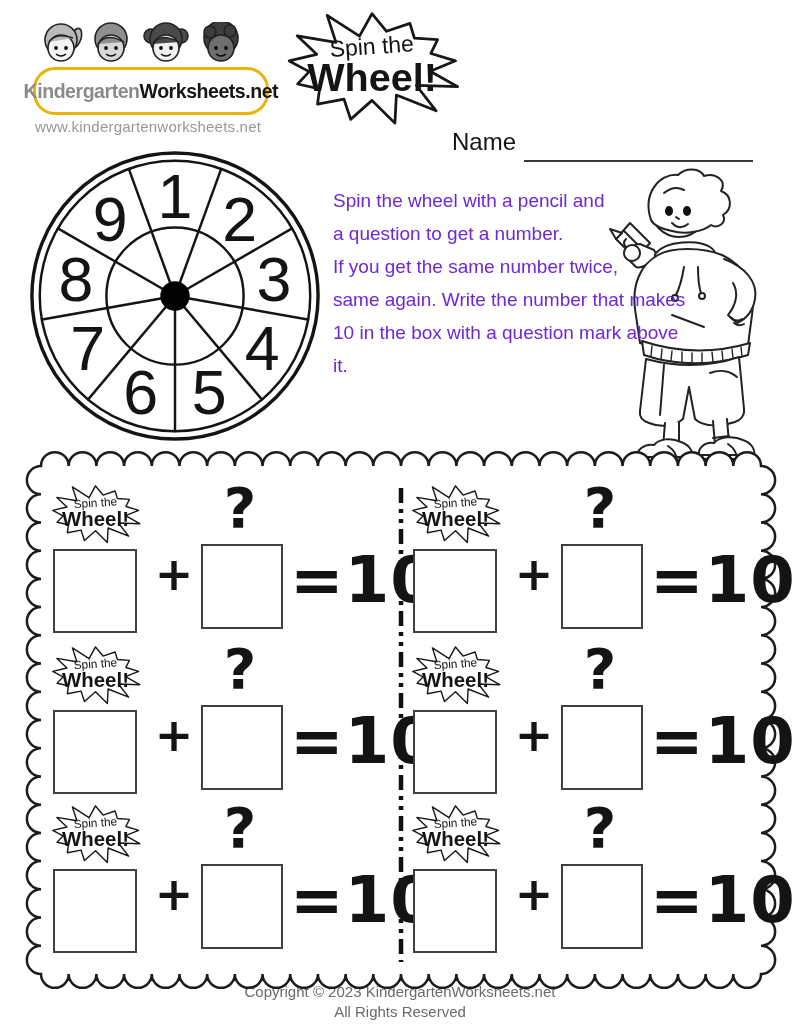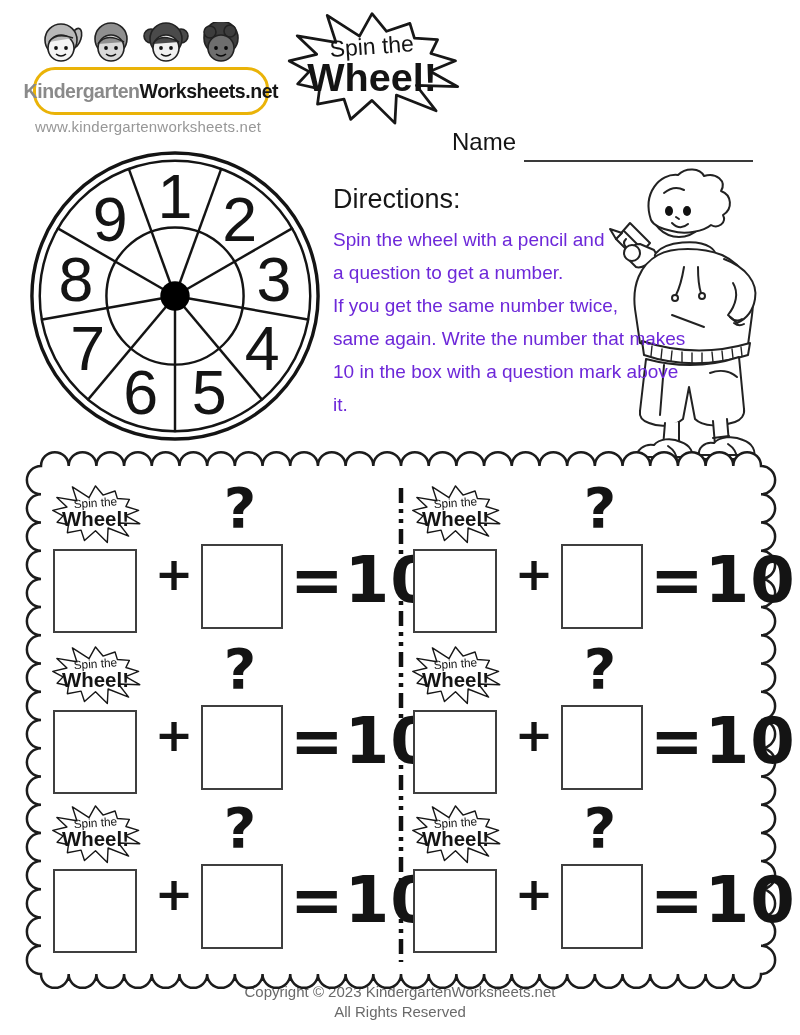--- a/index.html
+++ b/index.html
@@ -207,21 +207,20 @@
       <path d="M48,280 C38,278 30,286 31,292 L33,296 L85,296 C89,288 84,280 75,277 C65,272 53,274 48,280 Z"></path>
       <path d="M62,281 C68,285 71,290 71,296" fill="none"></path>
       <line x1="32" y1="292" x2="85" y2="292"></line>
       <path d="M108,278 C98,276 92,284 93,290 L95,294 L147,294 C151,286 146,278 137,275 C127,270 113,272 108,278 Z"></path>
       <path d="M122,279 C128,283 131,288 131,294" fill="none"></path>
       <line x1="94" y1="290" x2="147" y2="290"></line>
     </g>
   </svg>
 
   <div class="directions">
-    <h2>Directions:</h2>
     <div class="dline">Spin the wheel with a pencil and</div>
     <div class="dline">a question to get a number.</div>
     <div class="dline">If you get the same number twice,</div>
     <div class="dline">same again. Write the number that makes</div>
     <div class="dline">10 in the box with a question mark above</div>
     <div class="dline">it.</div>
   </div>
 
   <svg class="frame-svg" width="752" height="540" viewBox="0 0 752 540">
     <path class="scallop" fill="#ffffff" stroke="#1c1c1c" stroke-width="2.5" d="M 16 16 a 13.846153846153847 13.846153846153847 0 0 1 27.692307692307693 0 a 13.846153846153847 13.846153846153847 0 0 1 27.692307692307693 0 a 13.846153846153847 13.846153846153847 0 0 1 27.692307692307693 0 a 13.846153846153847 13.846153846153847 0 0 1 27.692307692307693 0 a 13.846153846153847 13.846153846153847 0 0 1 27.692307692307693 0 a 13.846153846153847 13.846153846153847 0 0 1 27.692307692307693 0 a 13.846153846153847 13.846153846153847 0 0 1 27.692307692307693 0 a 13.846153846153847 13.846153846153847 0 0 1 27.692307692307693 0 a 13.846153846153847 13.846153846153847 0 0 1 27.692307692307693 0 a 13.846153846153847 13.846153846153847 0 0 1 27.692307692307693 0 a 13.846153846153847 13.846153846153847 0 0 1 27.692307692307693 0 a 13.846153846153847 13.846153846153847 0 0 1 27.692307692307693 0 a 13.846153846153847 13.846153846153847 0 0 1 27.692307692307693 0 a 13.846153846153847 13.846153846153847 0 0 1 27.692307692307693 0 a 13.846153846153847 13.846153846153847 0 0 1 27.692307692307693 0 a 13.846153846153847 13.846153846153847 0 0 1 27.692307692307693 0 a 13.846153846153847 13.846153846153847 0 0 1 27.692307692307693 0 a 13.846153846153847 13.846153846153847 0 0 1 27.692307692307693 0 a 13.846153846153847 13.846153846153847 0 0 1 27.692307692307693 0 a 13.846153846153847 13.846153846153847 0 0 1 27.692307692307693 0 a 13.846153846153847 13.846153846153847 0 0 1 27.692307692307693 0 a 13.846153846153847 13.846153846153847 0 0 1 27.692307692307693 0 a 13.846153846153847 13.846153846153847 0 0 1 27.692307692307693 0 a 13.846153846153847 13.846153846153847 0 0 1 27.692307692307693 0 a 13.846153846153847 13.846153846153847 0 0 1 27.692307692307693 0 a 13.846153846153847 13.846153846153847 0 0 1 27.692307692307693 0 a 14.11111111111111 14.11111111111111 0 0 1 0 28.22222222222222 a 14.11111111111111 14.11111111111111 0 0 1 0 28.22222222222222 a 14.11111111111111 14.11111111111111 0 0 1 0 28.22222222222222 a 14.11111111111111 14.11111111111111 0 0 1 0 28.22222222222222 a 14.11111111111111 14.11111111111111 0 0 1 0 28.22222222222222 a 14.11111111111111 14.11111111111111 0 0 1 0 28.22222222222222 a 14.11111111111111 14.11111111111111 0 0 1 0 28.22222222222222 a 14.11111111111111 14.11111111111111 0 0 1 0 28.22222222222222 a 14.11111111111111 14.11111111111111 0 0 1 0 28.22222222222222 a 14.11111111111111 14.11111111111111 0 0 1 0 28.22222222222222 a 14.11111111111111 14.11111111111111 0 0 1 0 28.22222222222222 a 14.11111111111111 14.11111111111111 0 0 1 0 28.22222222222222 a 14.11111111111111 14.11111111111111 0 0 1 0 28.22222222222222 a 14.11111111111111 14.11111111111111 0 0 1 0 28.22222222222222 a 14.11111111111111 14.11111111111111 0 0 1 0 28.22222222222222 a 14.11111111111111 14.11111111111111 0 0 1 0 28.22222222222222 a 14.11111111111111 14.11111111111111 0 0 1 0 28.22222222222222 a 14.11111111111111 14.11111111111111 0 0 1 0 28.22222222222222 a 13.846153846153847 13.846153846153847 0 0 1 -27.692307692307693 0 a 13.846153846153847 13.846153846153847 0 0 1 -27.692307692307693 0 a 13.846153846153847 13.846153846153847 0 0 1 -27.692307692307693 0 a 13.846153846153847 13.846153846153847 0 0 1 -27.692307692307693 0 a 13.846153846153847 13.846153846153847 0 0 1 -27.692307692307693 0 a 13.846153846153847 13.846153846153847 0 0 1 -27.692307692307693 0 a 13.846153846153847 13.846153846153847 0 0 1 -27.692307692307693 0 a 13.846153846153847 13.846153846153847 0 0 1 -27.692307692307693 0 a 13.846153846153847 13.846153846153847 0 0 1 -27.692307692307693 0 a 13.846153846153847 13.846153846153847 0 0 1 -27.692307692307693 0 a 13.846153846153847 13.846153846153847 0 0 1 -27.692307692307693 0 a 13.846153846153847 13.846153846153847 0 0 1 -27.692307692307693 0 a 13.846153846153847 13.846153846153847 0 0 1 -27.692307692307693 0 a 13.846153846153847 13.846153846153847 0 0 1 -27.692307692307693 0 a 13.846153846153847 13.846153846153847 0 0 1 -27.692307692307693 0 a 13.846153846153847 13.846153846153847 0 0 1 -27.692307692307693 0 a 13.846153846153847 13.846153846153847 0 0 1 -27.692307692307693 0 a 13.846153846153847 13.846153846153847 0 0 1 -27.692307692307693 0 a 13.846153846153847 13.846153846153847 0 0 1 -27.692307692307693 0 a 13.846153846153847 13.846153846153847 0 0 1 -27.692307692307693 0 a 13.846153846153847 13.846153846153847 0 0 1 -27.692307692307693 0 a 13.846153846153847 13.846153846153847 0 0 1 -27.692307692307693 0 a 13.846153846153847 13.846153846153847 0 0 1 -27.692307692307693 0 a 13.846153846153847 13.846153846153847 0 0 1 -27.692307692307693 0 a 13.846153846153847 13.846153846153847 0 0 1 -27.692307692307693 0 a 13.846153846153847 13.846153846153847 0 0 1 -27.692307692307693 0 a 14.11111111111111 14.11111111111111 0 0 1 0 -28.22222222222222 a 14.11111111111111 14.11111111111111 0 0 1 0 -28.22222222222222 a 14.11111111111111 14.11111111111111 0 0 1 0 -28.22222222222222 a 14.11111111111111 14.11111111111111 0 0 1 0 -28.22222222222222 a 14.11111111111111 14.11111111111111 0 0 1 0 -28.22222222222222 a 14.11111111111111 14.11111111111111 0 0 1 0 -28.22222222222222 a 14.11111111111111 14.11111111111111 0 0 1 0 -28.22222222222222 a 14.11111111111111 14.11111111111111 0 0 1 0 -28.22222222222222 a 14.11111111111111 14.11111111111111 0 0 1 0 -28.22222222222222 a 14.11111111111111 14.11111111111111 0 0 1 0 -28.22222222222222 a 14.11111111111111 14.11111111111111 0 0 1 0 -28.22222222222222 a 14.11111111111111 14.11111111111111 0 0 1 0 -28.22222222222222 a 14.11111111111111 14.11111111111111 0 0 1 0 -28.22222222222222 a 14.11111111111111 14.11111111111111 0 0 1 0 -28.22222222222222 a 14.11111111111111 14.11111111111111 0 0 1 0 -28.22222222222222 a 14.11111111111111 14.11111111111111 0 0 1 0 -28.22222222222222 a 14.11111111111111 14.11111111111111 0 0 1 0 -28.22222222222222 a 14.11111111111111 14.11111111111111 0 0 1 0 -28.22222222222222 Z"></path>

